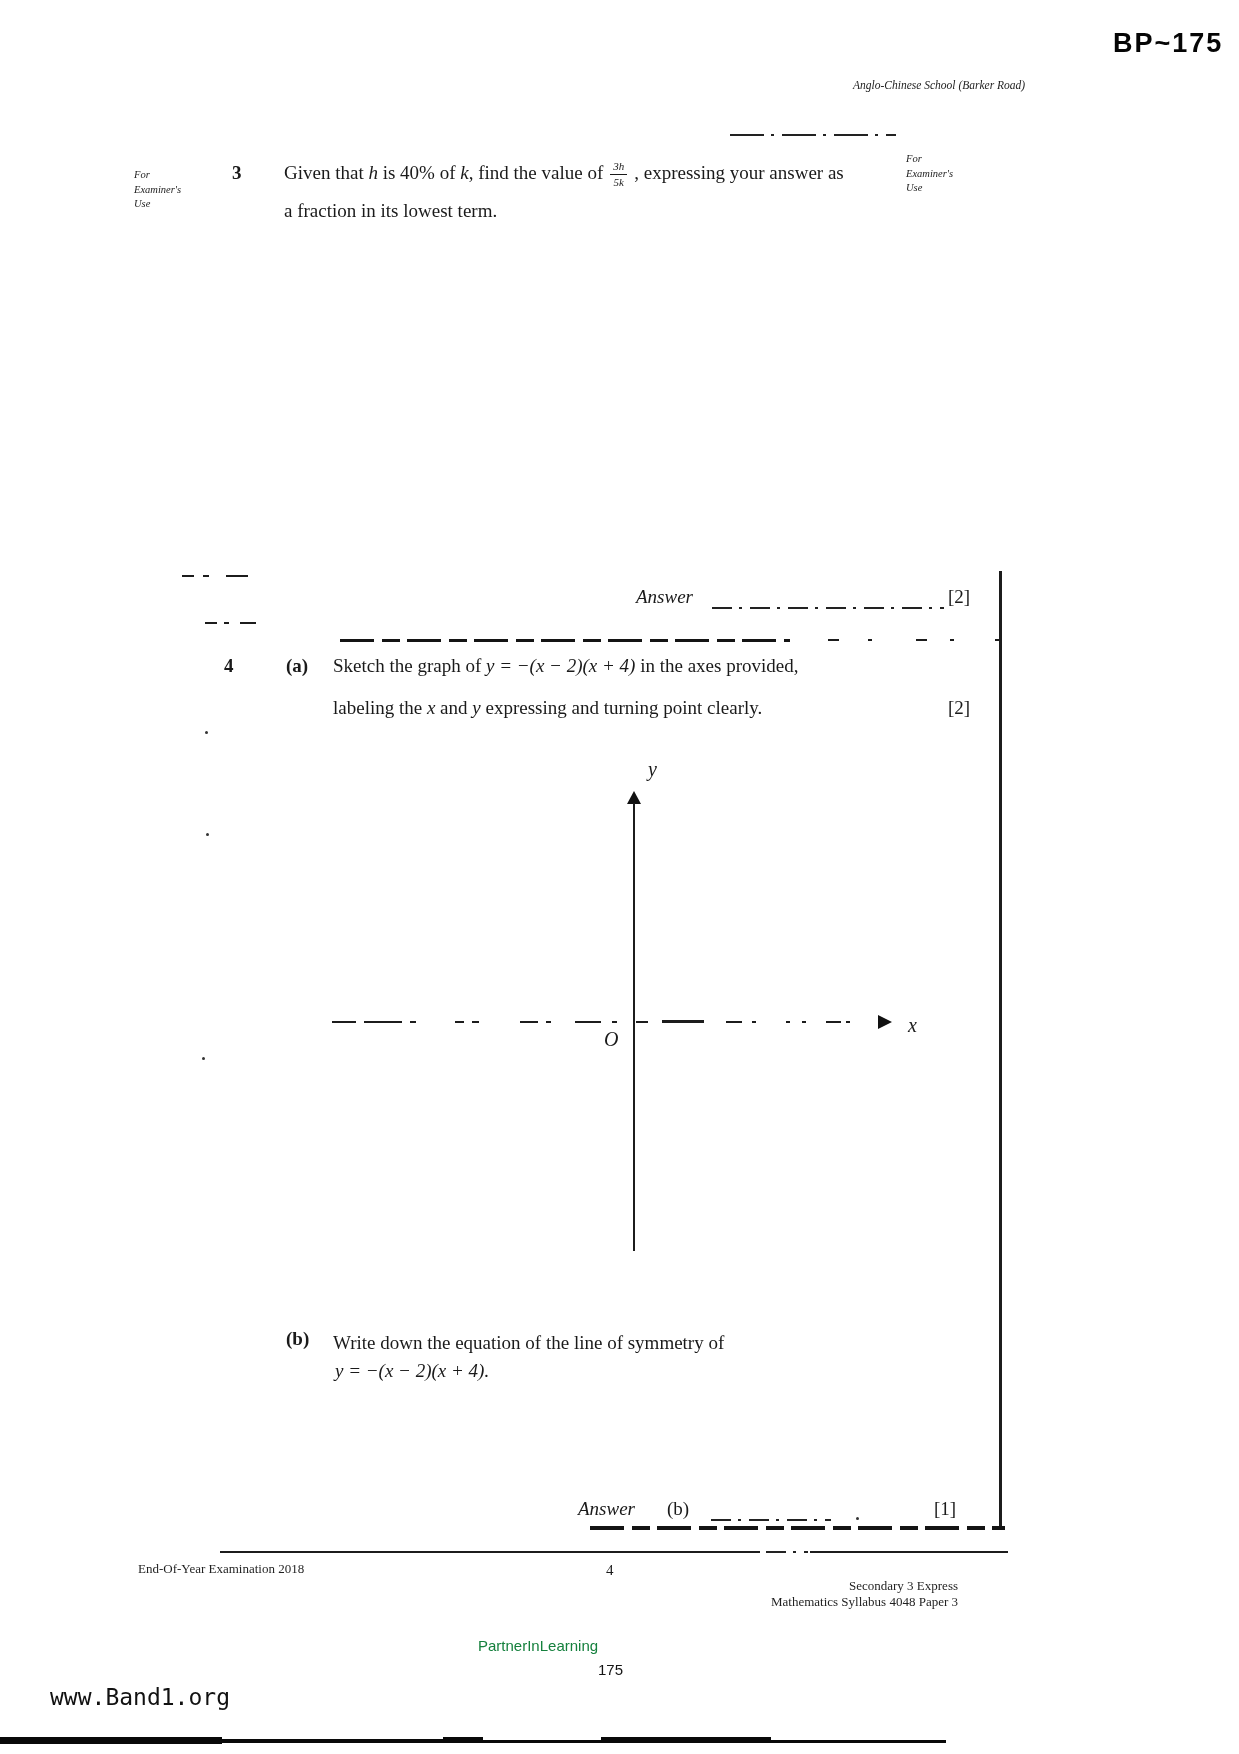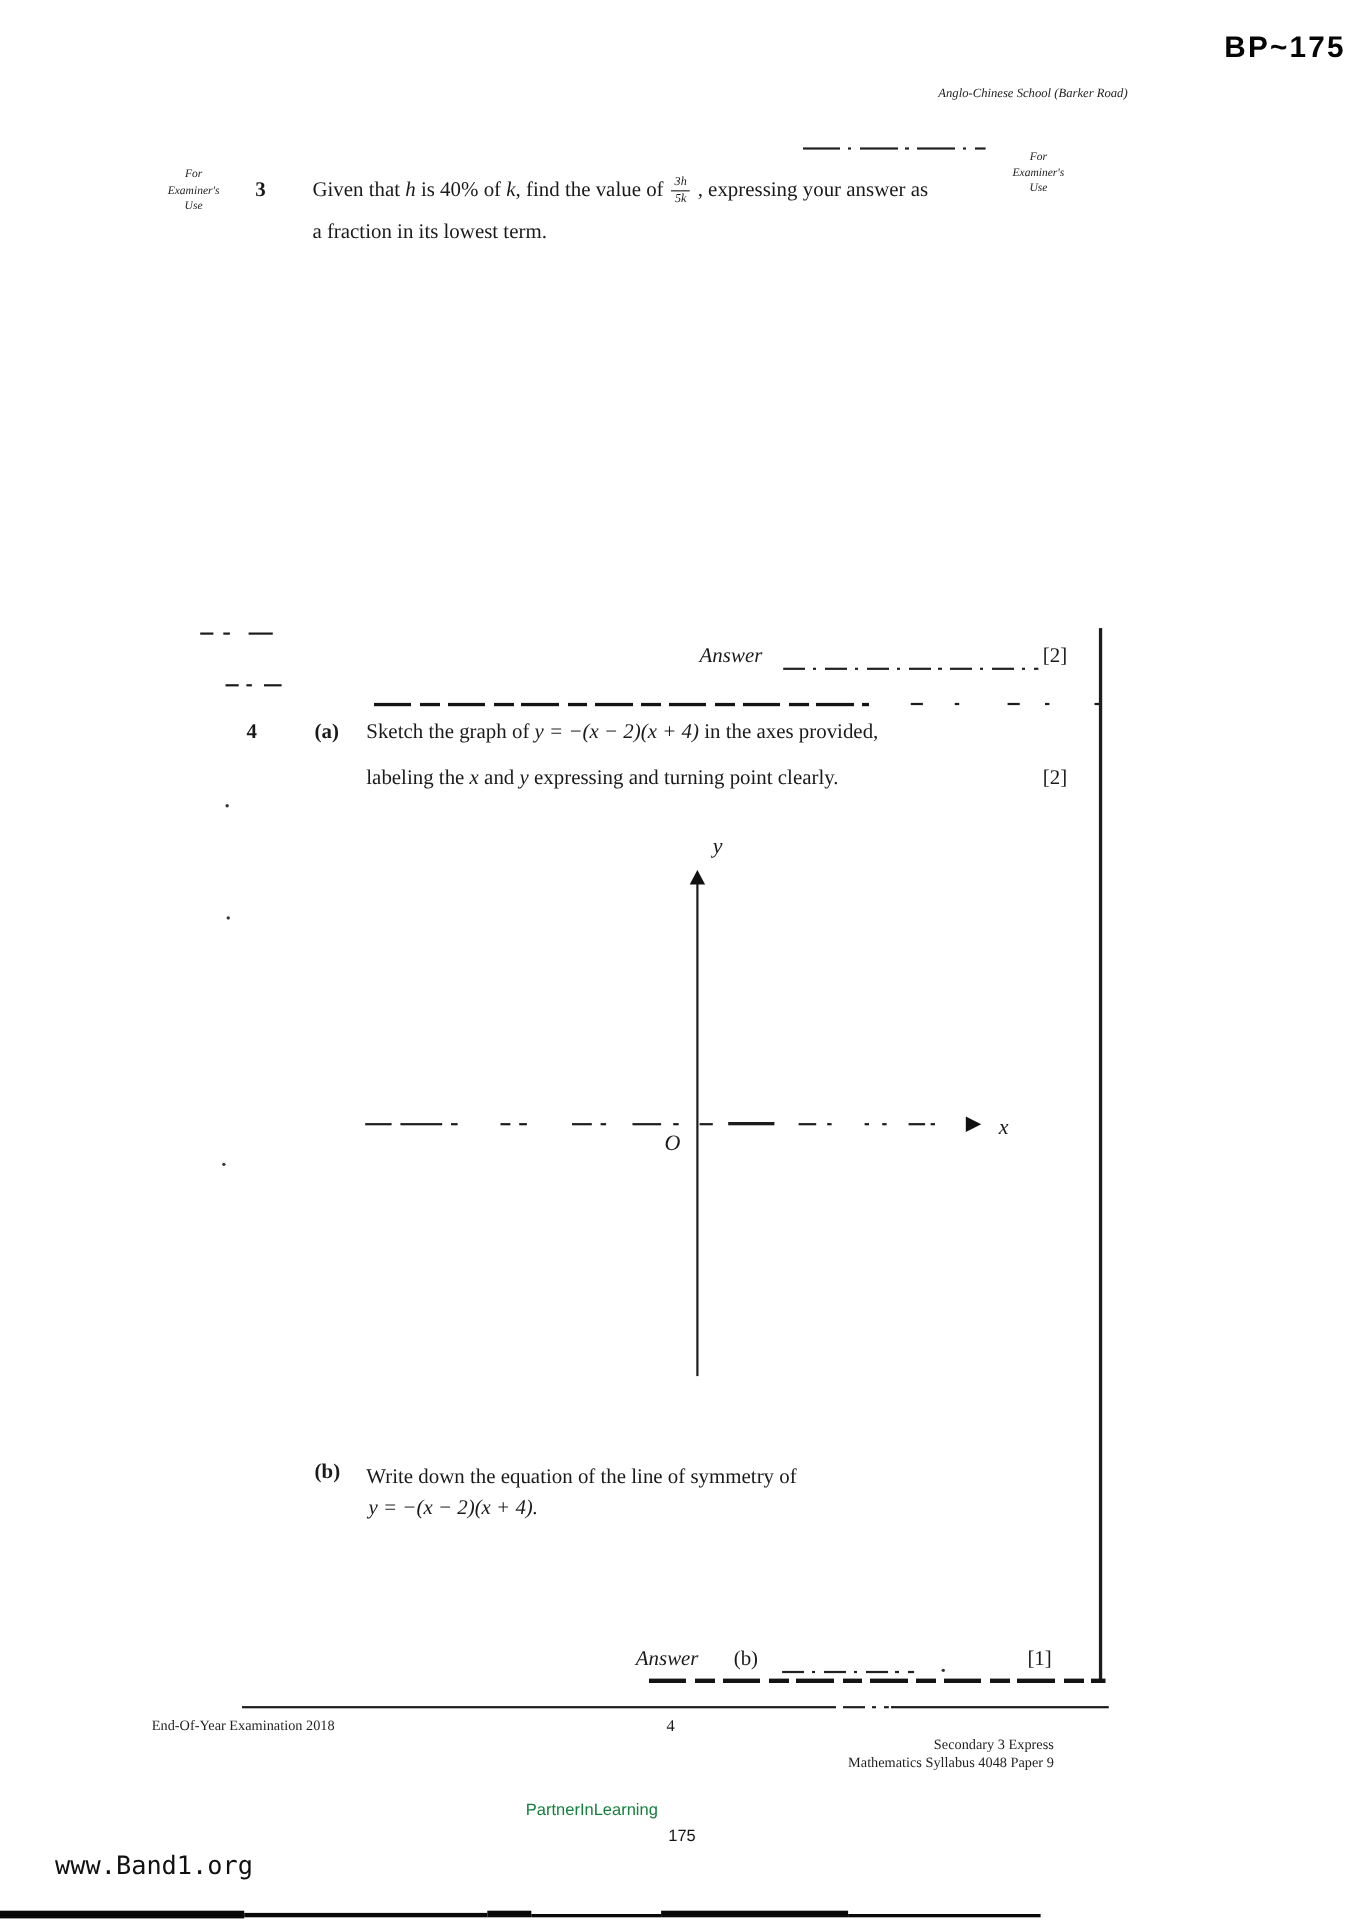--- a/index.html
+++ b/index.html
@@ -5,21 +5,21 @@
   html,body{margin:0;padding:0;}
   body{
     width:1239px;height:1754px;position:relative;background:#ffffff;
     color:#1a1a1a;font-family:"Liberation Serif",serif;overflow:hidden;
   }
   .abs{position:absolute;}
   .it{font-style:italic;}
   .b{font-weight:bold;}
   .body-text{font-size:19px;white-space:nowrap;}
   .marks{font-size:19px;}
-  .small-italic{font-style:italic;font-size:10.5px;line-height:1.4;text-align:center;color:#222;}
+  .small-italic{font-style:italic;font-size:10.5px;line-height:1.4;color:#222;margin-top:16px;}
   .footer-italic{font-size:13px;color:#1f1f1f;white-space:nowrap;}
   .dashline{height:2px;background:repeating-linear-gradient(90deg,#222 0 20px,transparent 20px 27px,#222 27px 30px,transparent 30px 38px);}
   .dashdot{height:2px;background:repeating-linear-gradient(90deg,#222 0 34px,transparent 34px 41px,#222 41px 44px,transparent 44px 52px);}
   .heavydash{height:3px;background:repeating-linear-gradient(90deg,#141414 0 34px,transparent 34px 42px,#141414 42px 60px,transparent 60px 67px);}
   .scanseg{position:absolute;background:#1c1c1c;}
   .dot{position:absolute;width:3px;height:3px;background:#333;border-radius:50%;}
   .frac{display:inline-flex;flex-direction:column;align-items:center;vertical-align:middle;font-style:italic;line-height:1;margin:0 7px;}
   .frac .num,.frac .den{font-size:11px;padding:2px 3px;}
   .frac .bar{width:100%;height:0;border-top:1.6px solid #1a1a1a;}
   .arrow-up{width:0;height:0;border-left:7px solid transparent;border-right:7px solid transparent;border-bottom:13px solid #111;}
@@ -129,25 +129,25 @@
 <div class="abs marks" style="left:934px;top:1498px;">[1]</div>
 
 <div class="scanseg" style="left:220px;top:1551px;width:540px;height:2px;"></div>
 <div class="abs dashline" style="left:766px;top:1551px;width:42px;"></div>
 <div class="scanseg" style="left:810px;top:1551px;width:198px;height:2px;"></div>
 
 <div class="abs footer-italic" style="left:138px;top:1561px;">End-Of-Year Examination 2018</div>
 <div class="abs" style="left:606px;top:1562px;font-size:15px;">4</div>
 <div class="abs" style="left:700px;top:1558px;width:258px;text-align:right;margin-top:20px;">
   <div class="footer-italic">Secondary 3 Express</div>
-  <div class="footer-italic">Mathematics Syllabus 4048 Paper 9</div>
+  <div class="footer-italic">Mathematics Syllabus 4048 Paper 3</div>
 </div>
 
 <div class="abs sans" style="left:478px;top:1637px;width:184px;font-size:15px;color:#15803d;">PartnerInLearning</div>
-<div class="abs sans" style="left:598px;top:1661px;width:44px;text-align:center;font-size:15px;color:#151515;">175</div>
+<div class="abs sans" style="left:598px;top:1661px;width:44px;font-size:15px;color:#151515;">175</div>
 <div class="abs mono" style="left:50px;top:1684px;">www.Band1.org</div>
 
 <div class="bar-seg" style="left:0px;top:1737px;width:222px;height:7px;"></div>
 <div class="bar-seg" style="left:222px;top:1739px;width:221px;height:4px;"></div>
 <div class="bar-seg" style="left:443px;top:1737px;width:40px;height:6px;"></div>
 <div class="bar-seg" style="left:483px;top:1740px;width:118px;height:3px;"></div>
 <div class="bar-seg" style="left:601px;top:1737px;width:170px;height:6px;"></div>
 <div class="bar-seg" style="left:771px;top:1740px;width:175px;height:3px;"></div>
 
 </body></html>

